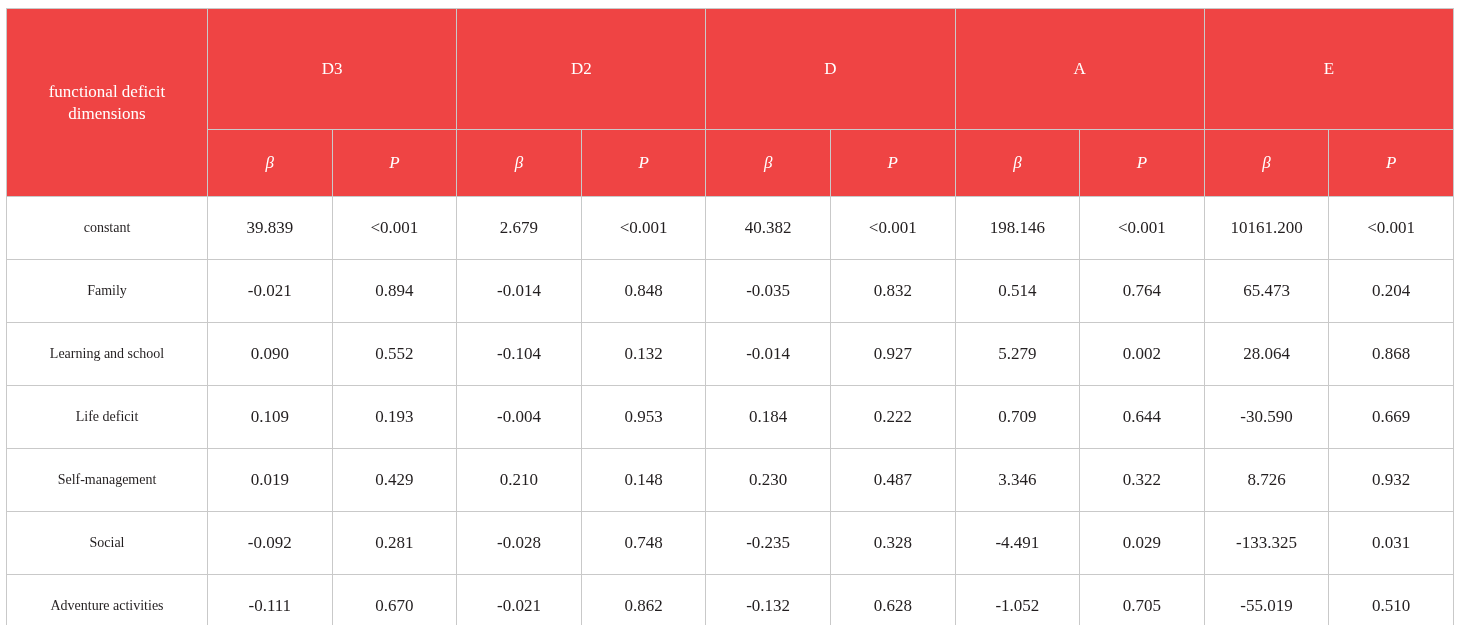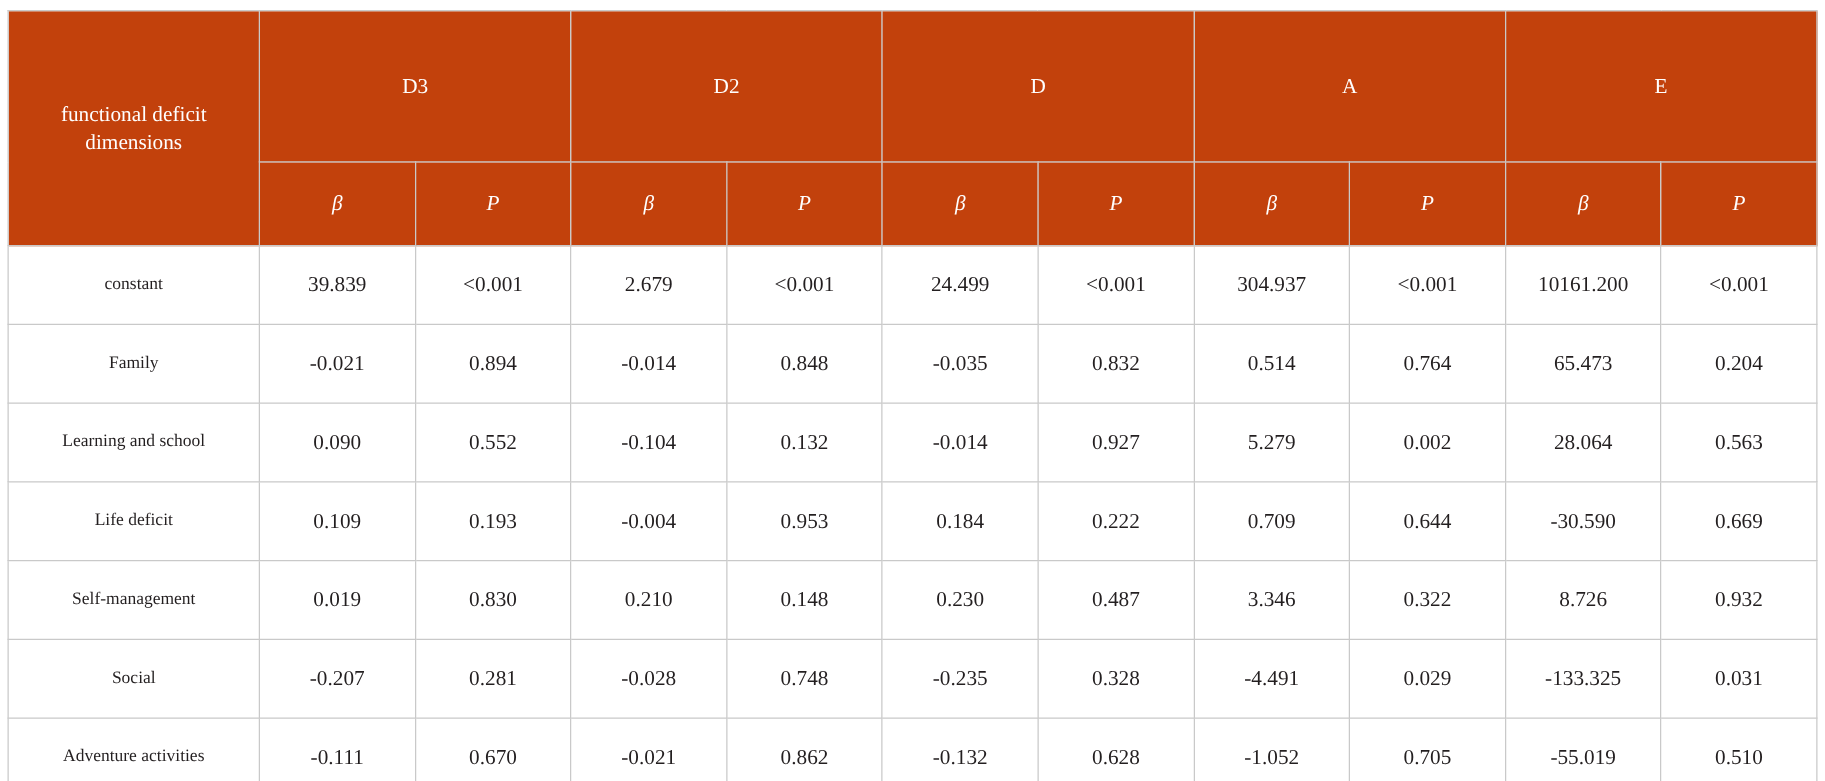--- a/index.html
+++ b/index.html
@@ -27,21 +27,21 @@
   }
   table.data th, table.data td {
     border: 1px solid #c9c9c9;
     text-align: center;
     vertical-align: middle;
     font-size: 17px;
     line-height: 1.25;
     padding: 6px 4px;
   }
   thead th {
-    background: #c2410c;
+    background: #ef4444;
     color: #ffffff;
     border: 1px solid #8f8f8f;
     font-weight: normal;
   }
   th.corner {
     font-size: 20px;
     line-height: 1.25;
     padding: 10px 8px;
     width: 192px;
   }
@@ -90,23 +90,23 @@
         <th class="sub">P</th>
       </tr>
     </thead>
     <tbody>
       <tr>
         <td class="rowhead">constant</td>
         <td>39.839</td>
         <td>&lt;0.001</td>
         <td>2.679</td>
         <td>&lt;0.001</td>
-        <td>24.499</td>
+        <td>40.382</td>
         <td>&lt;0.001</td>
-        <td>304.937</td>
+        <td>198.146</td>
         <td>&lt;0.001</td>
         <td>10161.200</td>
         <td>&lt;0.001</td>
       </tr>
       <tr>
         <td class="rowhead">Family</td>
         <td>-0.021</td>
         <td>0.894</td>
         <td>-0.014</td>
         <td>0.848</td>
@@ -121,51 +121,51 @@
         <td class="rowhead">Learning and school</td>
         <td>0.090</td>
         <td>0.552</td>
         <td>-0.104</td>
         <td>0.132</td>
         <td>-0.014</td>
         <td>0.927</td>
         <td>5.279</td>
         <td>0.002</td>
         <td>28.064</td>
-        <td>0.563</td>
+        <td>0.868</td>
       </tr>
       <tr>
         <td class="rowhead">Life deficit</td>
         <td>0.109</td>
         <td>0.193</td>
         <td>-0.004</td>
         <td>0.953</td>
         <td>0.184</td>
         <td>0.222</td>
         <td>0.709</td>
         <td>0.644</td>
         <td>-30.590</td>
         <td>0.669</td>
       </tr>
       <tr>
         <td class="rowhead">Self-management</td>
         <td>0.019</td>
-        <td>0.830</td>
+        <td>0.429</td>
         <td>0.210</td>
         <td>0.148</td>
         <td>0.230</td>
         <td>0.487</td>
         <td>3.346</td>
         <td>0.322</td>
         <td>8.726</td>
         <td>0.932</td>
       </tr>
       <tr>
         <td class="rowhead">Social</td>
-        <td>-0.207</td>
+        <td>-0.092</td>
         <td>0.281</td>
         <td>-0.028</td>
         <td>0.748</td>
         <td>-0.235</td>
         <td>0.328</td>
         <td>-4.491</td>
         <td>0.029</td>
         <td>-133.325</td>
         <td>0.031</td>
       </tr>

